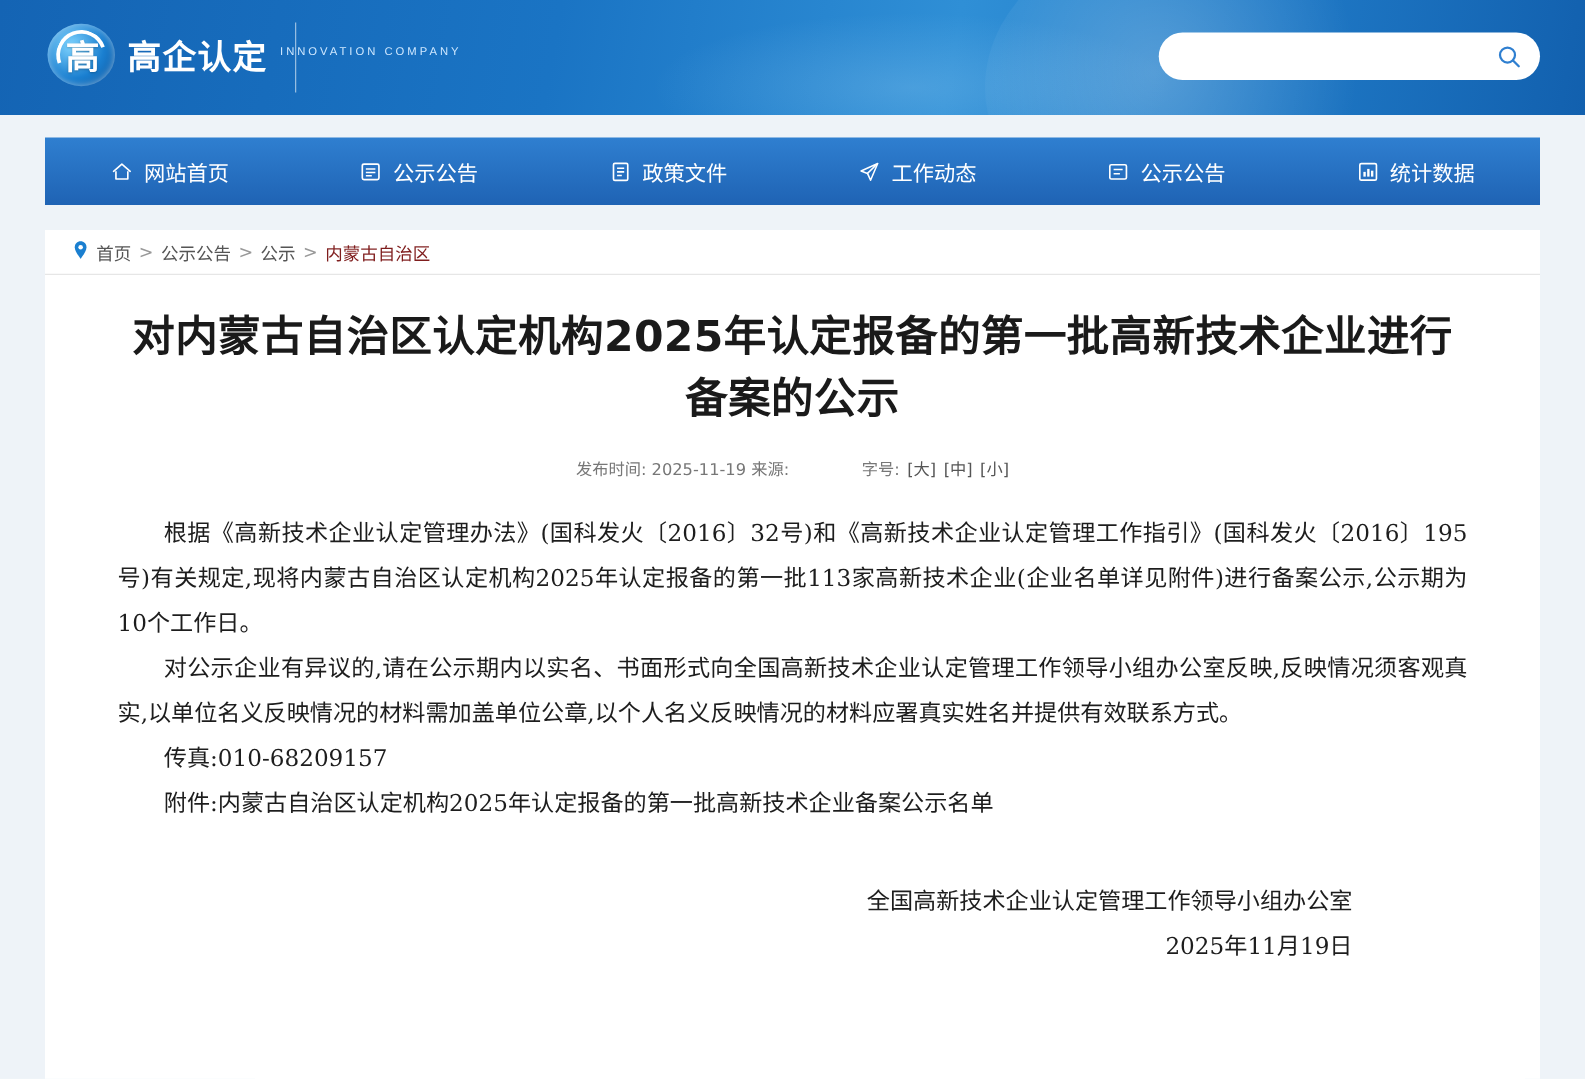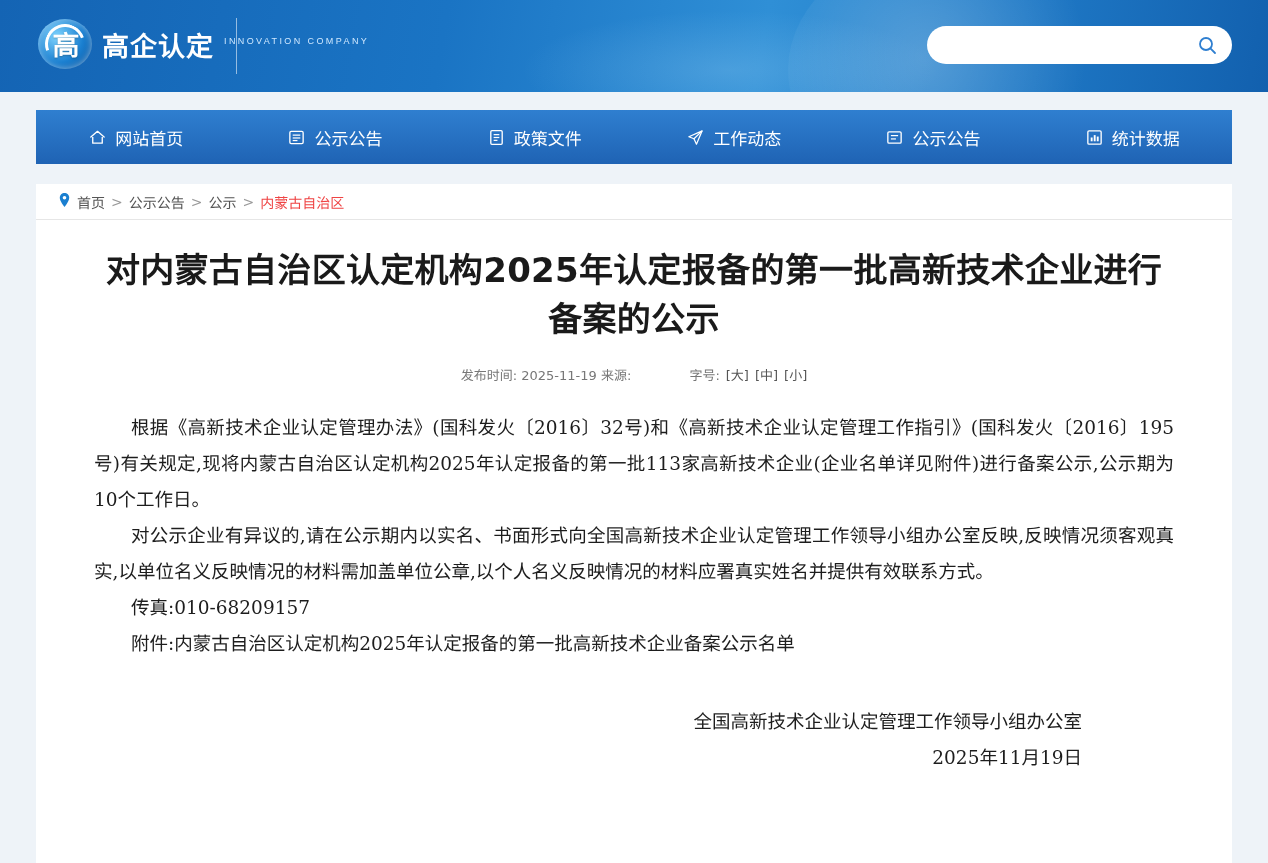--- a/index.html
+++ b/index.html
@@ -198,21 +198,21 @@
     height: 36px;
     padding: 0 22px;
     font-size: 14px;
     color: #555;
     border-bottom: 1px solid #e6e6e6;
     font-family: "DejaVu Sans", sans-serif;
   }
   .breadcrumb .pin { color: #1a7fd0; font-size: 15px; }
   .breadcrumb a { color: #555; text-decoration: none; cursor: pointer; }
   .breadcrumb .sep { color: #999; }
-  .breadcrumb .current { color: #ef4444; }
+  .breadcrumb .current { color: #7f1d1d; }
 
   .article {
     padding: 26px 58px 0 58px;
   }
   .article-title {
     text-align: center;
     font-size: 34px;
     font-weight: bold;
     color: #1a1a1a;
     line-height: 1.45;

